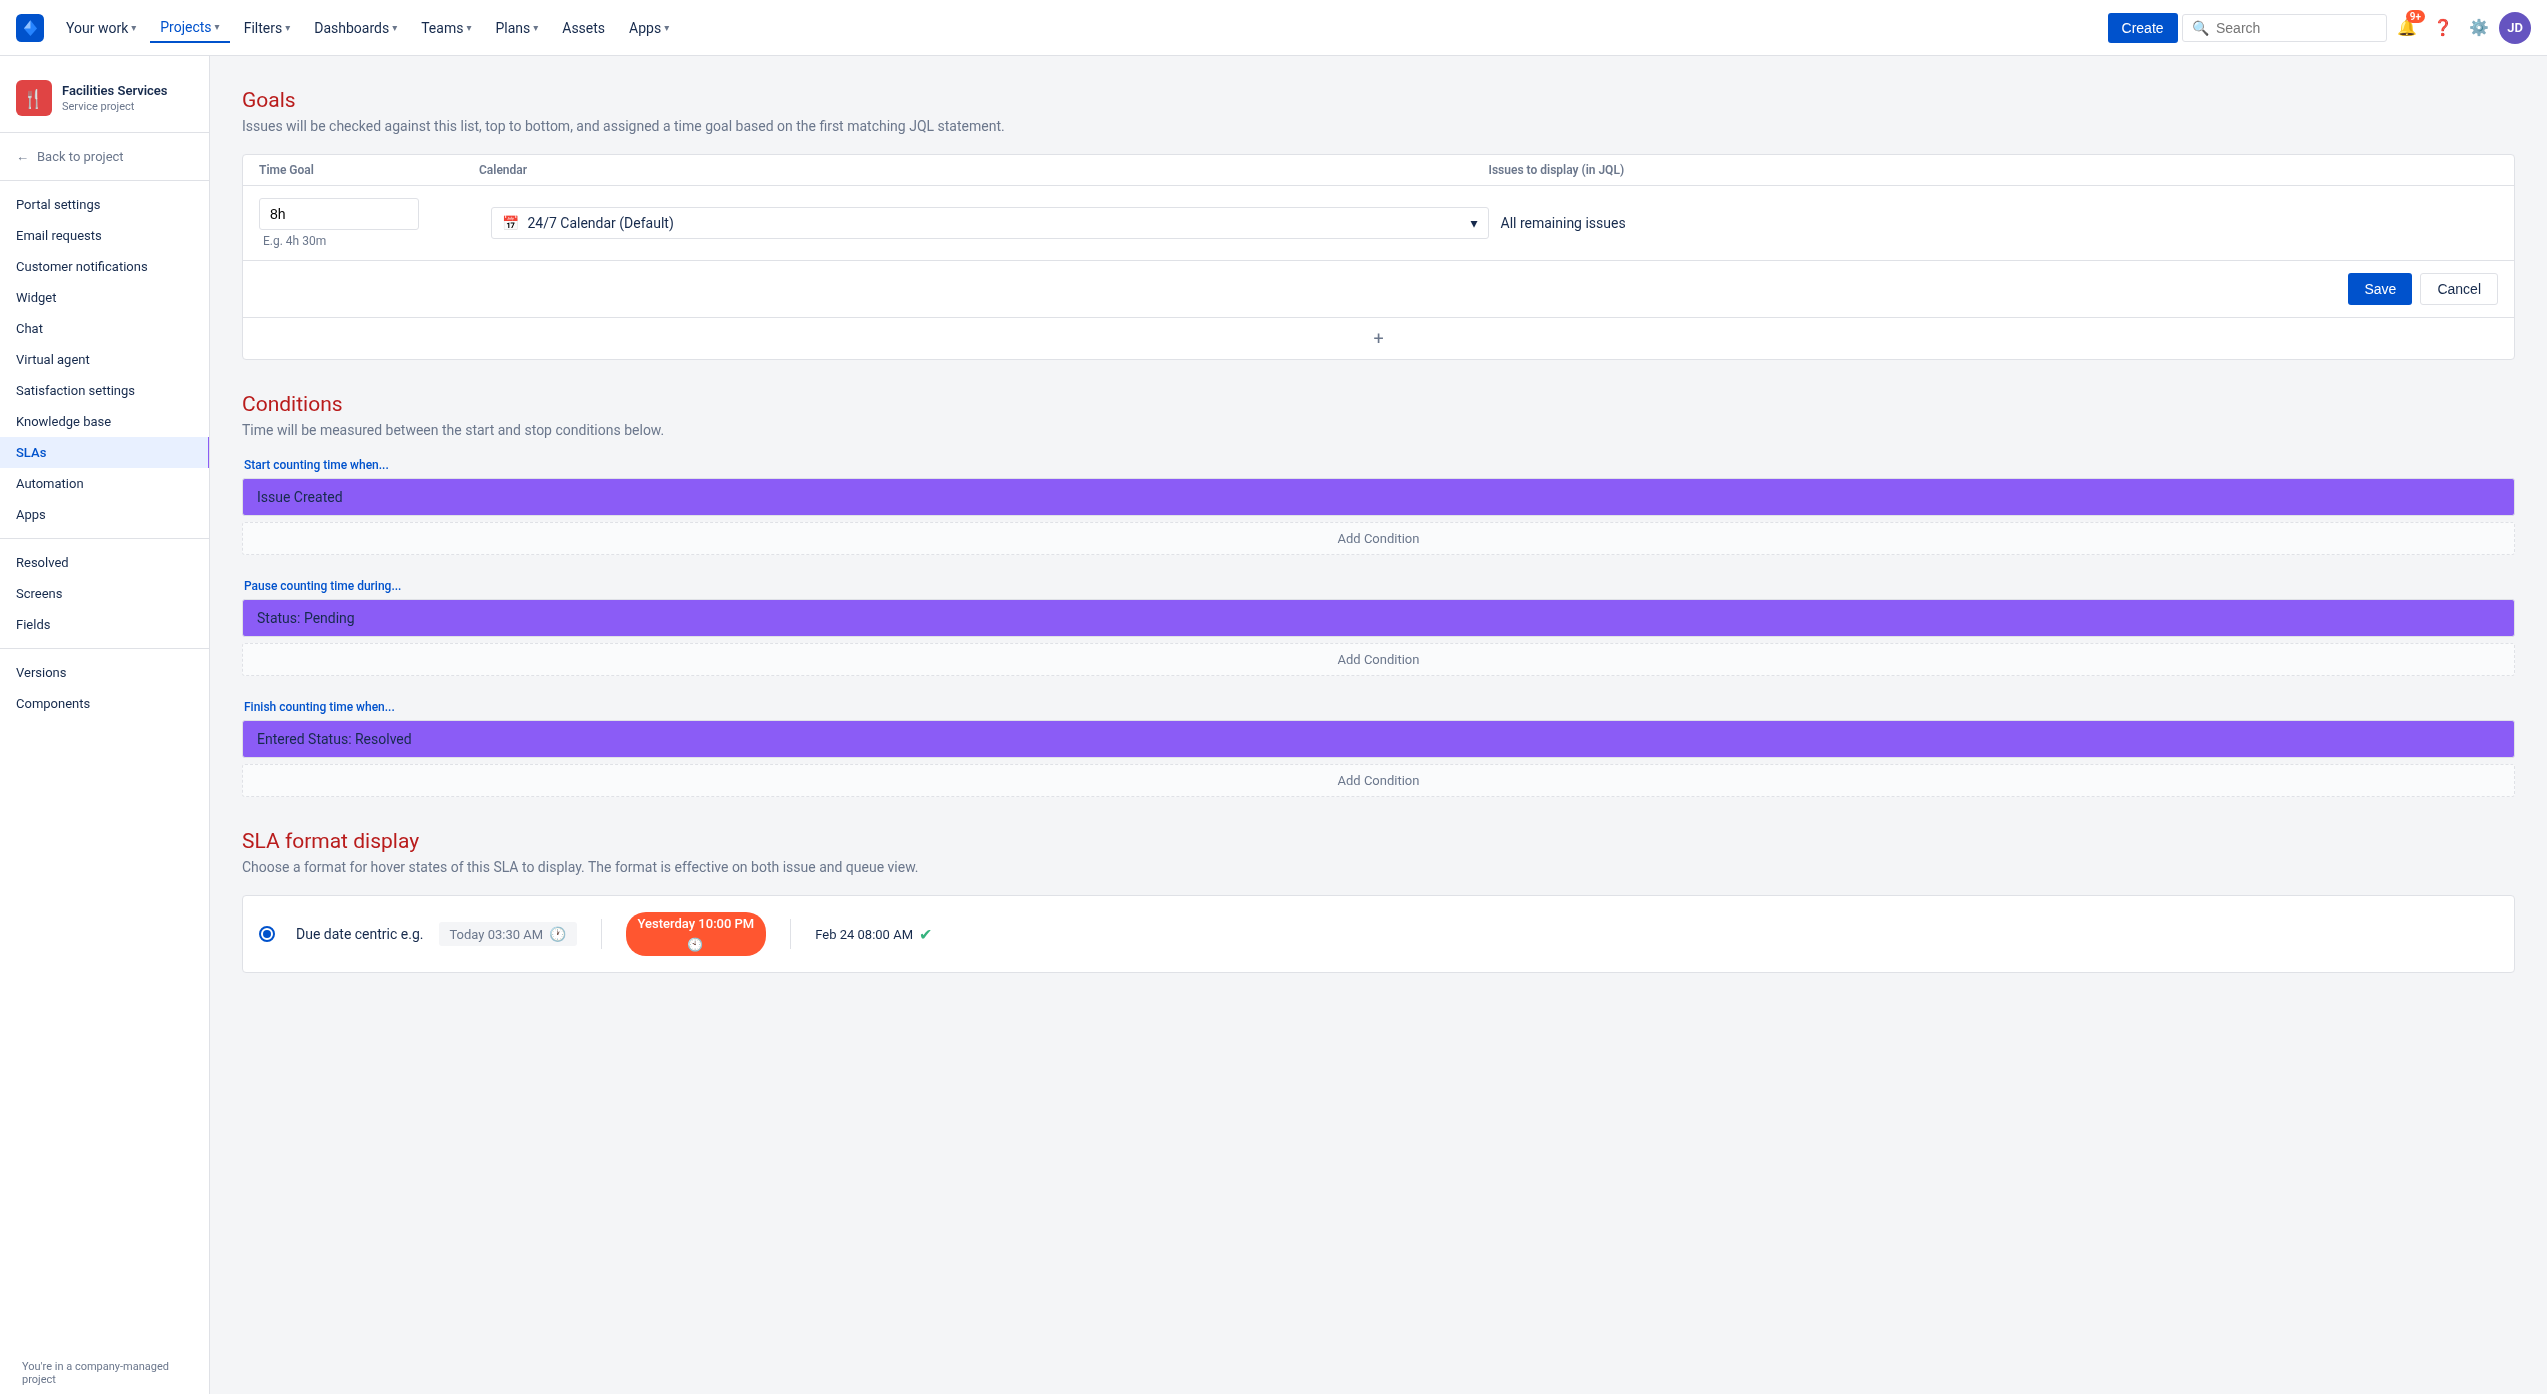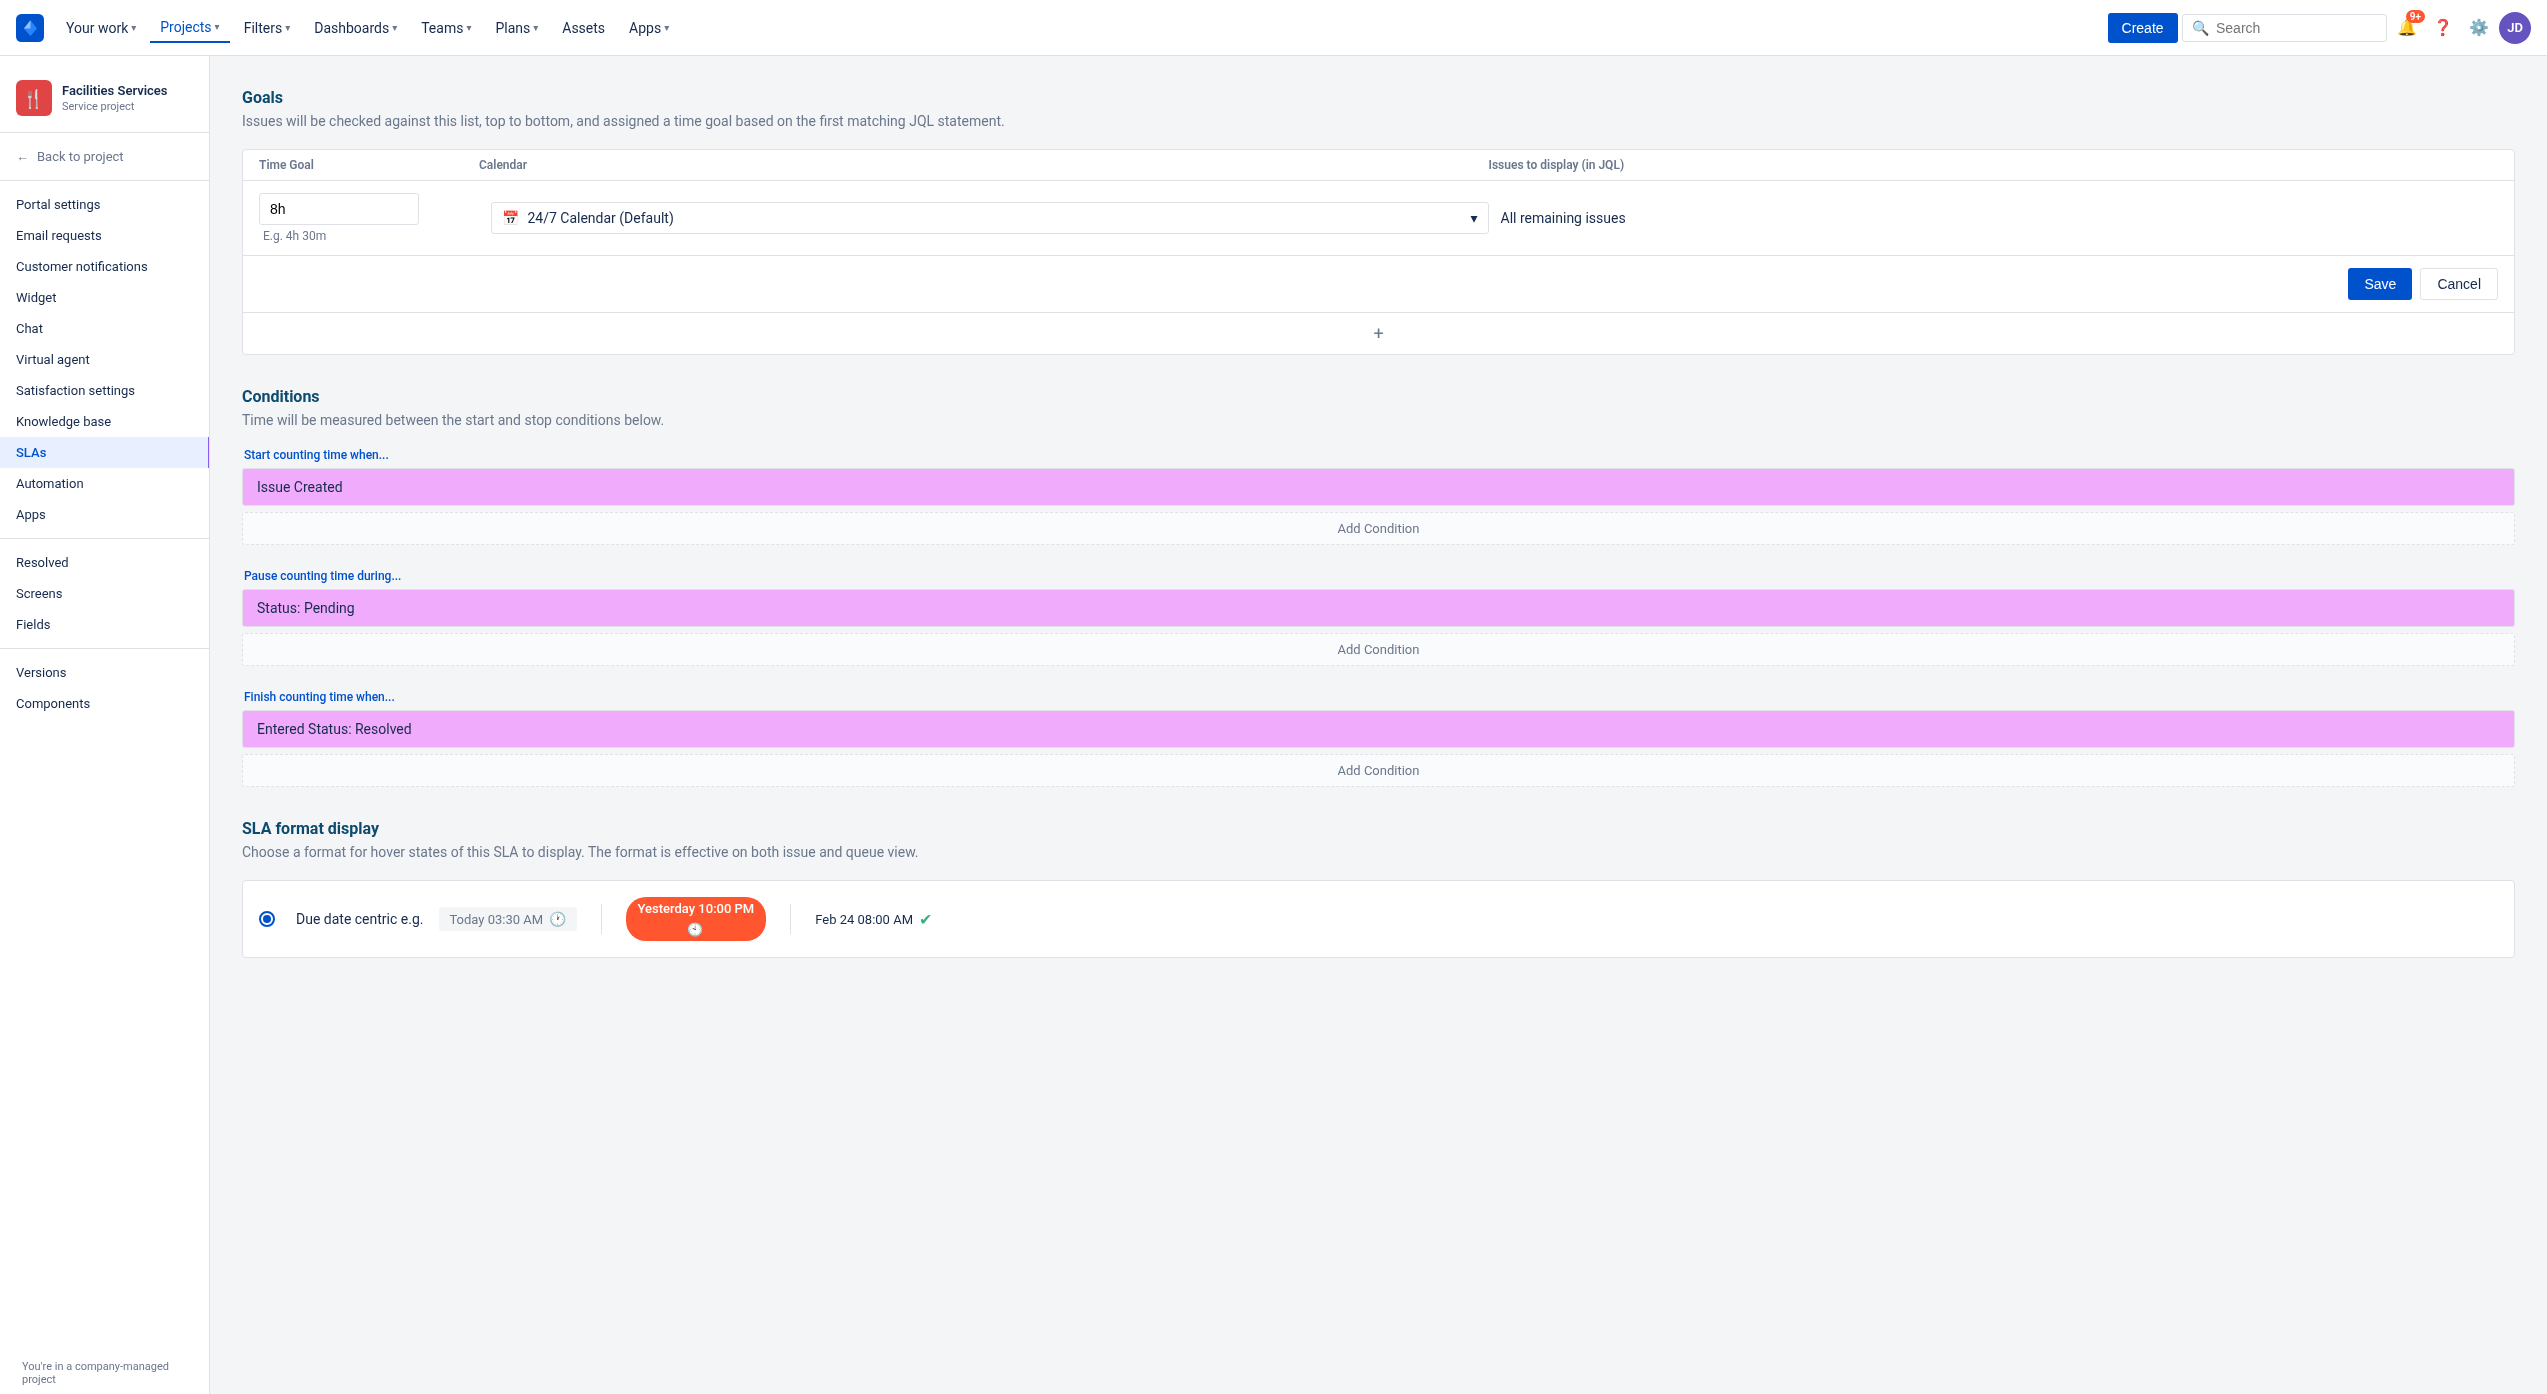--- a/index.html
+++ b/index.html
@@ -79,21 +79,21 @@
     .sidebar-divider { height: 1px; background: #dfe1e6; margin: 8px 0; }
     .sidebar-footer {
       padding: 8px 16px; font-size: 11px; color: #6b778c; position: absolute; bottom: 0; left: 6px; right: 0; background: #fff;
     }
 
     
     .main { margin-left: 210px; flex: 1; padding: 32px; overflow-y: auto; }
     .content-card { background: #fff; border: 1px solid #dfe1e6; border-radius: 4px; }
 
     
-    .section-title { font-size: 16px; font-weight: 700; color: #0c4a6e; margin-bottom: 6px; }
+    .section-title { font-size: 21px; font-weight: 400; color: #b91c1c; margin-bottom: 6px; }
     .section-desc { font-size: 14px; color: #6b778c; margin-bottom: 20px; }
 
     
     .goals-header {
       display: grid; grid-template-columns: 220px 1fr 1fr;
       padding: 8px 16px; border-bottom: 1px solid #dfe1e6;
       font-size: 12px; font-weight: 600; color: #6b778c; text-transform: none;
     }
     .goals-row {
       display: grid; grid-template-columns: 220px 1fr 1fr;
@@ -128,21 +128,21 @@
       padding: 10px; border-top: 1px solid #dfe1e6; cursor: pointer;
       font-size: 18px; color: #6b778c;
     }
 
     
     .conditions-section { margin-top: 32px; }
     .condition-label {
       font-size: 12px; color: #0052cc; font-weight: 500; margin-bottom: 6px; padding: 0 2px;
     }
     .condition-chip {
-      background: #f0abfc; border: 1px solid #dfe1e6; border-radius: 3px;
+      background: #8b5cf6; border: 1px solid #dfe1e6; border-radius: 3px;
       padding: 10px 14px; font-size: 14px; color: #172b4d;
     }
     .add-condition-btn {
       display: flex; align-items: center; justify-content: center;
       padding: 8px; border: 1px dashed #dfe1e6; border-radius: 3px;
       cursor: pointer; color: #6b778c; font-size: 13px; margin-top: 6px;
       background: #fafbfc;
     }
     .condition-group { margin-bottom: 24px; }
 

